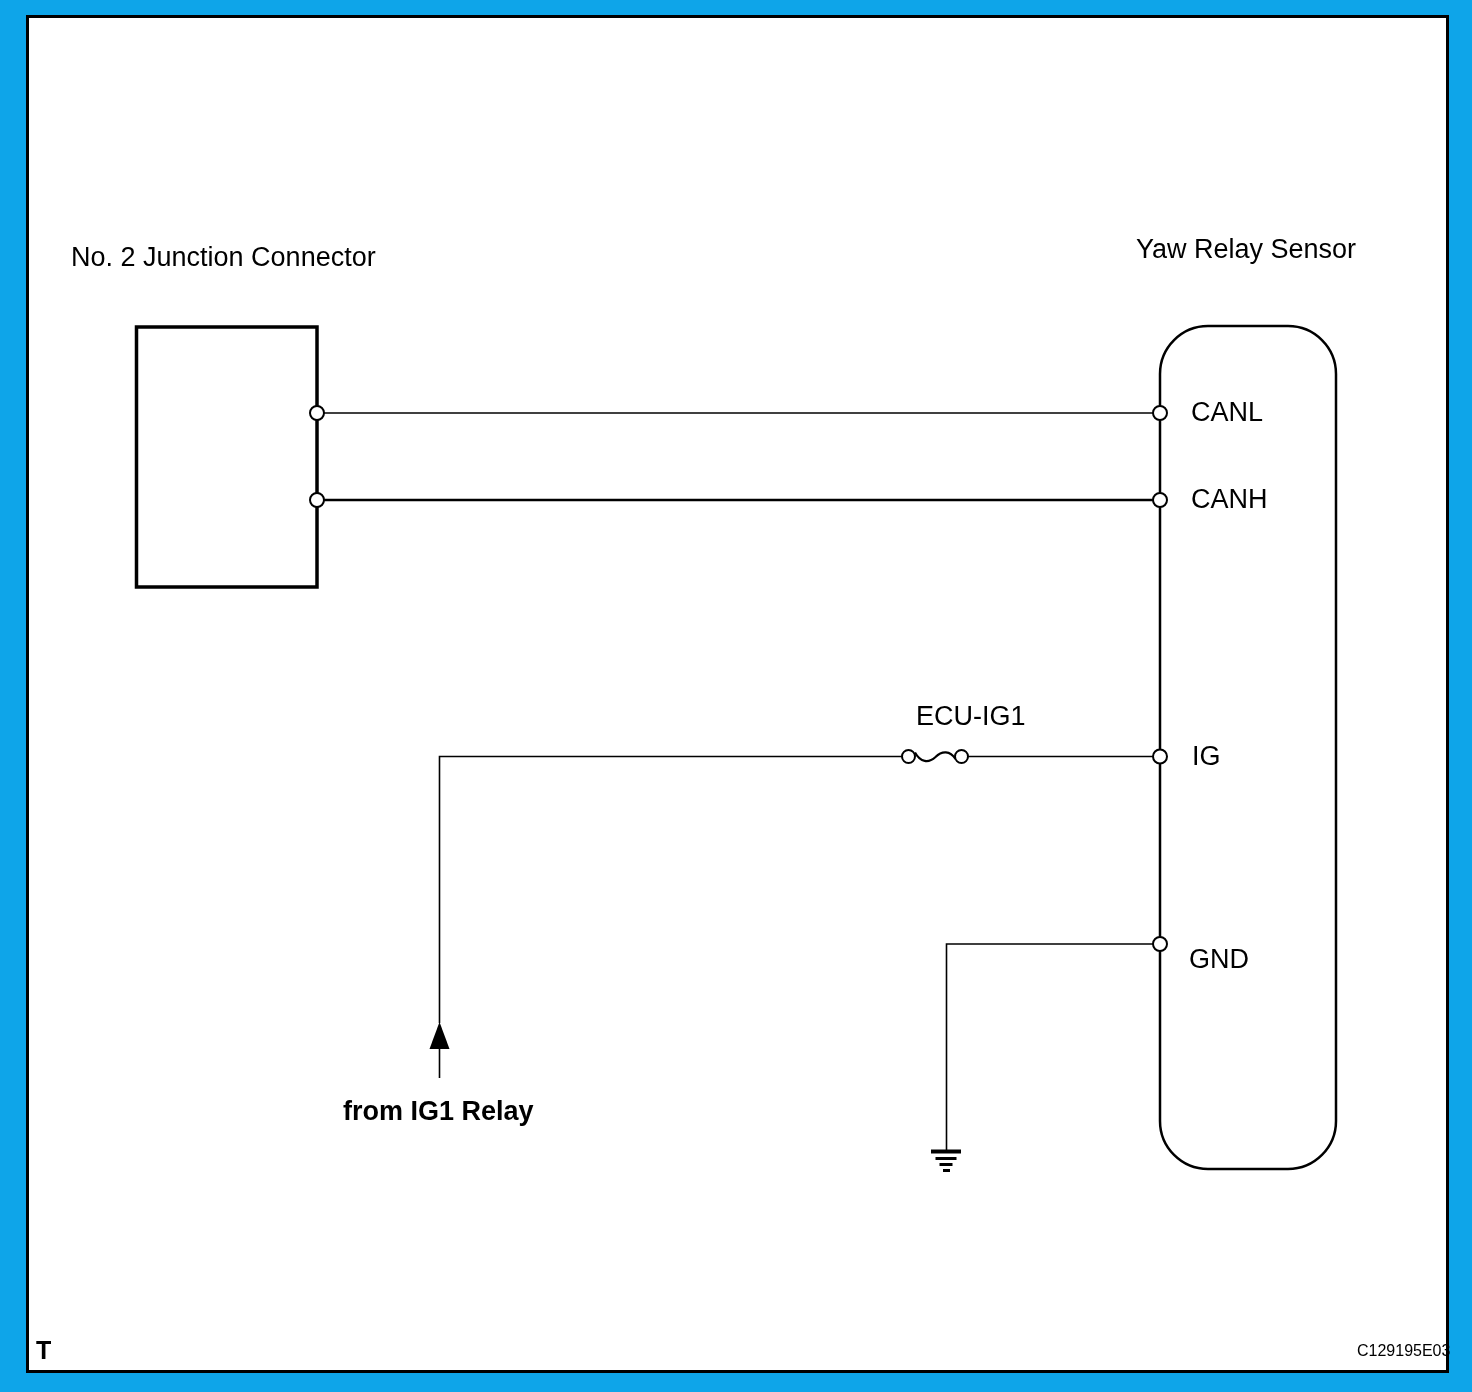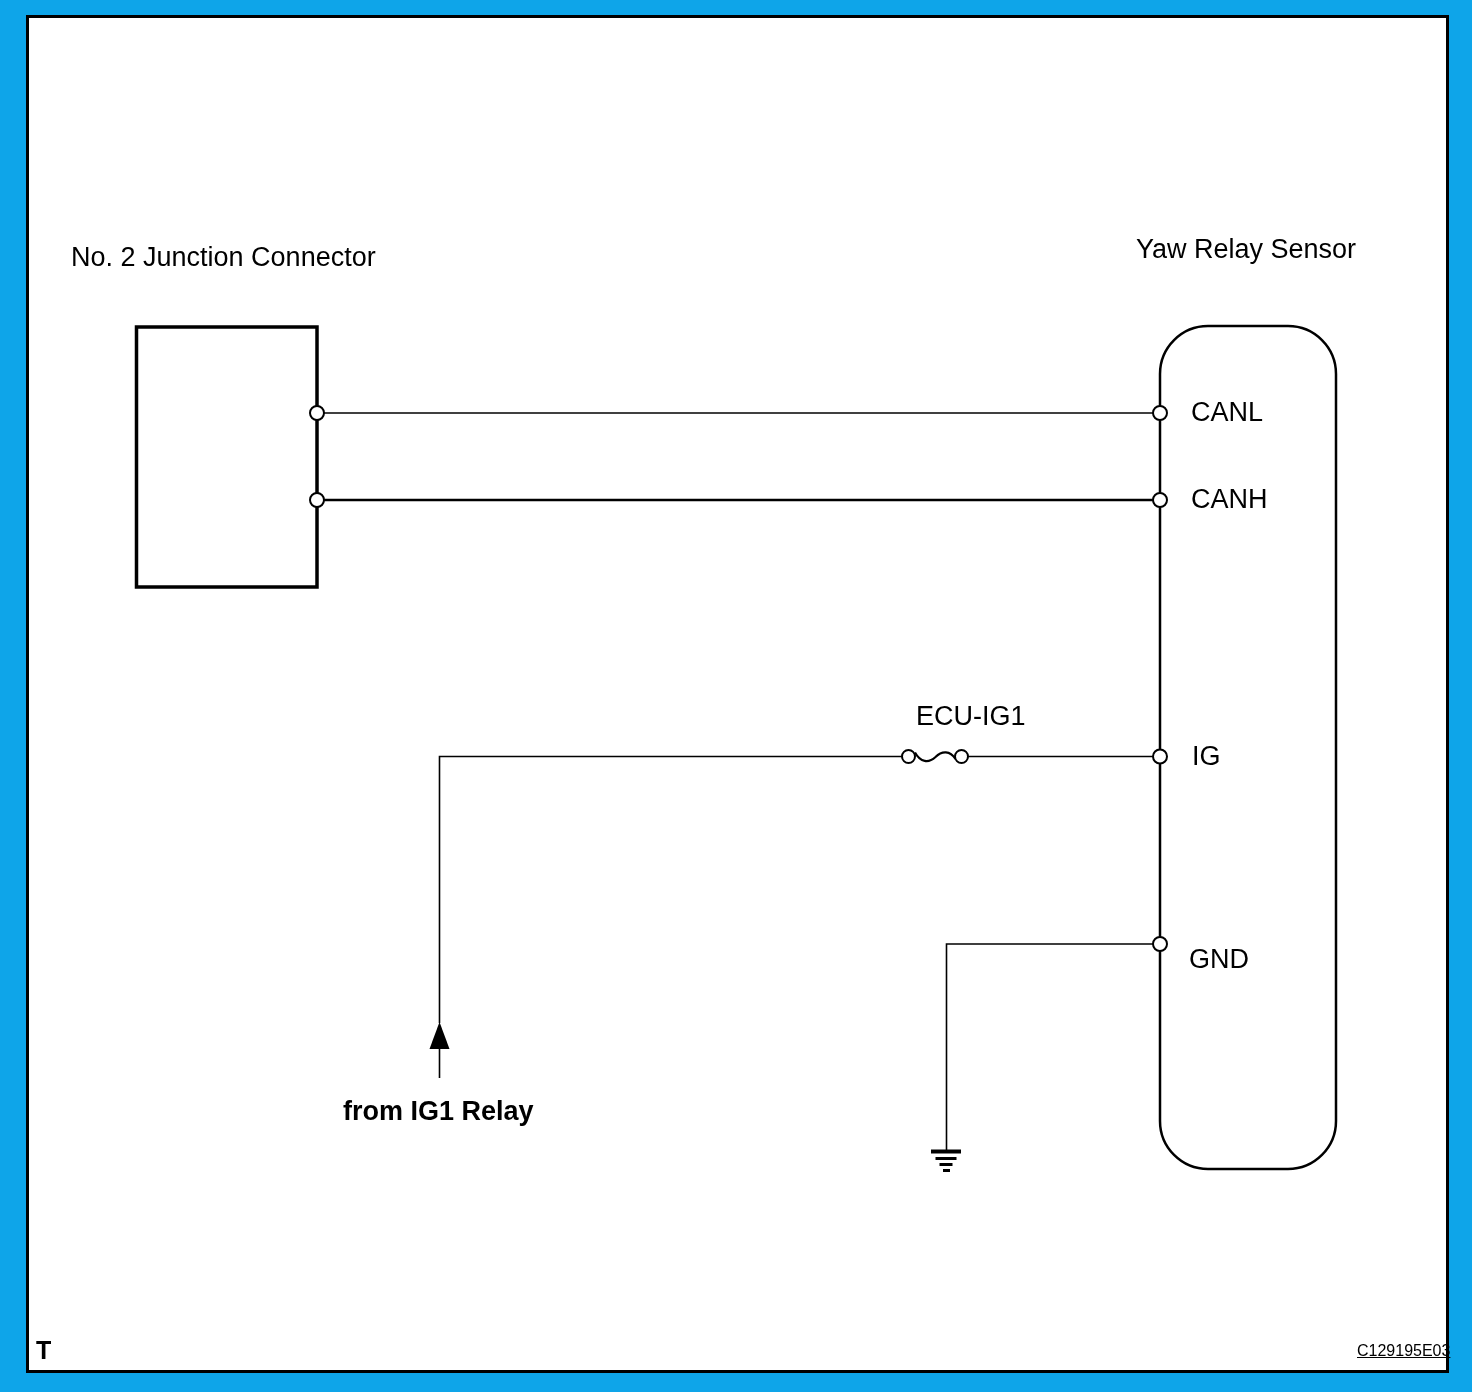--- a/index.html
+++ b/index.html
@@ -88,15 +88,15 @@
   <div class="lbl lbl-main" style="left:916px; top:703px;">ECU-IG1</div>
 
   <div class="lbl lbl-main" style="left:1192px; top:743px;">IG</div>
 
   <div class="lbl lbl-main" style="left:1189px; top:930px;margin-top:16px;">GND</div>
 
   <div class="lbl lbl-main" style="left:343px; top:1098px;font-weight:bold;">from IG1 Relay</div>
 
   <div class="lbl lbl-marker" style="left:36px; top:1338px;">T</div>
 
-  <div class="lbl lbl-code" style="left:1357px; top:1343px;text-decoration:underline;">C129195E03</div>
+  <div class="lbl lbl-code" style="left:1357px; top:1343px;">C129195E03</div>
 
 </div>
 
 </body></html>

